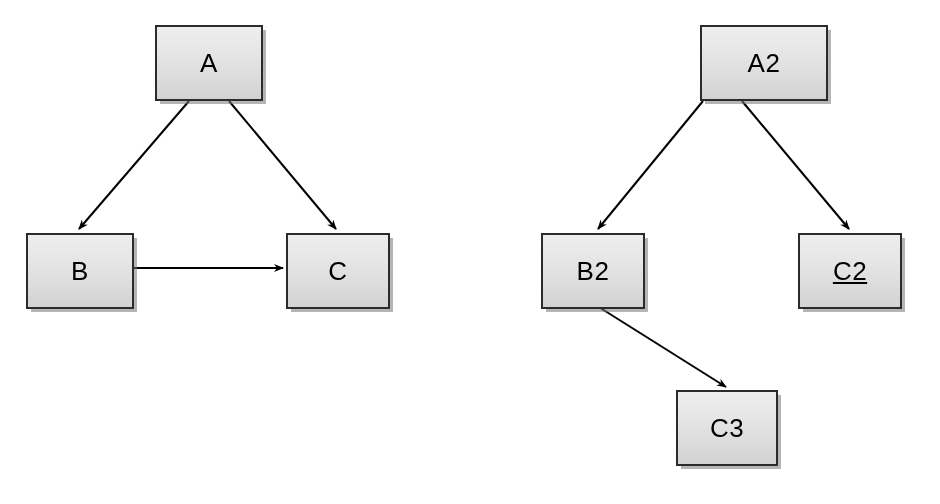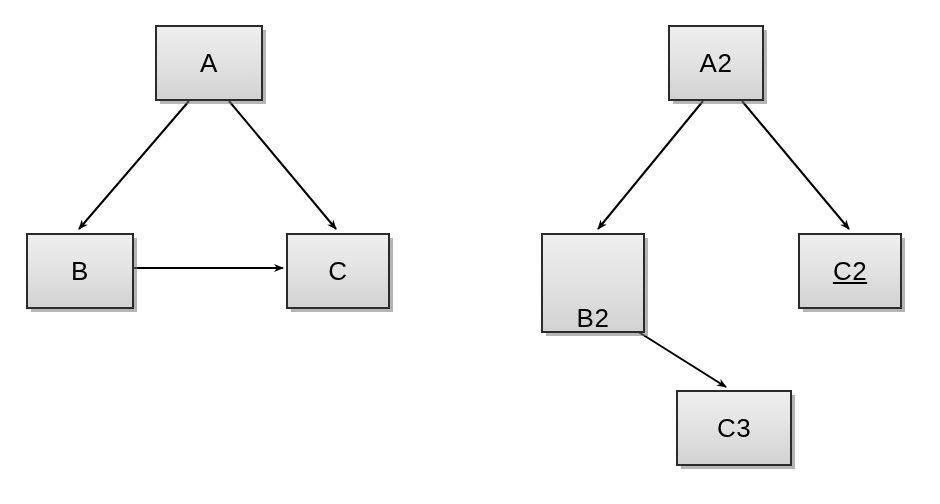--- a/index.html
+++ b/index.html
@@ -73,29 +73,29 @@
   </div>
 
   <div class="node" style="left:26px; top:233px; width:108px; height:76px;">
     <span class="node-label">B</span>
   </div>
 
   <div class="node" style="left:286px; top:233px; width:104px; height:76px;">
     <span class="node-label">C</span>
   </div>
 
-  <div class="node" style="left:668px; top:25px; width:96px; height:76px;">
+  <div class="node" style="left:700px; top:25px; width:128px; height:76px;">
     <span class="node-label">A2</span>
   </div>
 
-  <div class="node" style="left:541px; top:233px; width:104px; height:100px;align-items:flex-end;">
+  <div class="node" style="left:541px; top:233px; width:104px; height:76px;">
     <span class="node-label">B2</span>
   </div>
 
   <div class="node" style="left:798px; top:233px; width:104px; height:76px;text-decoration:underline;">
     <span class="node-label">C2</span>
   </div>
 
-  <div class="node" style="left:676px; top:390px; width:116px; height:76px;">
+  <div class="node" style="left:676px; top:390px; width:102px; height:76px;">
     <span class="node-label">C3</span>
   </div>
 
 </div>
 
 </body></html>

